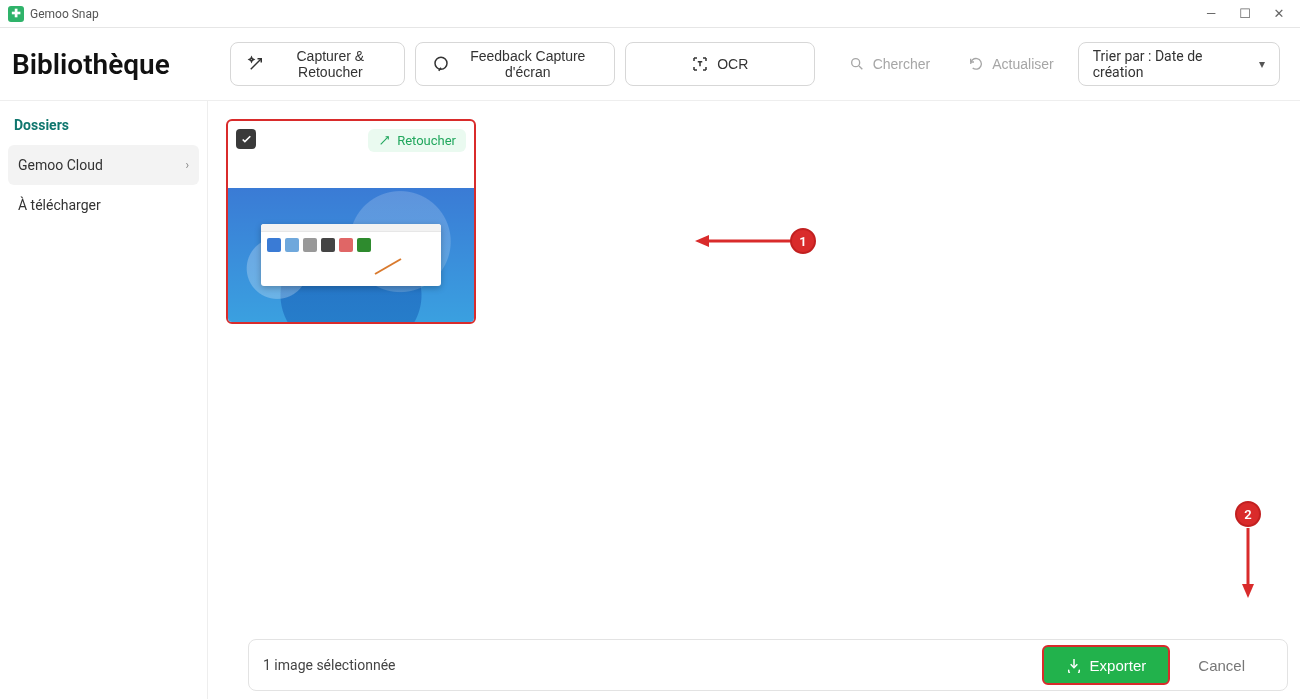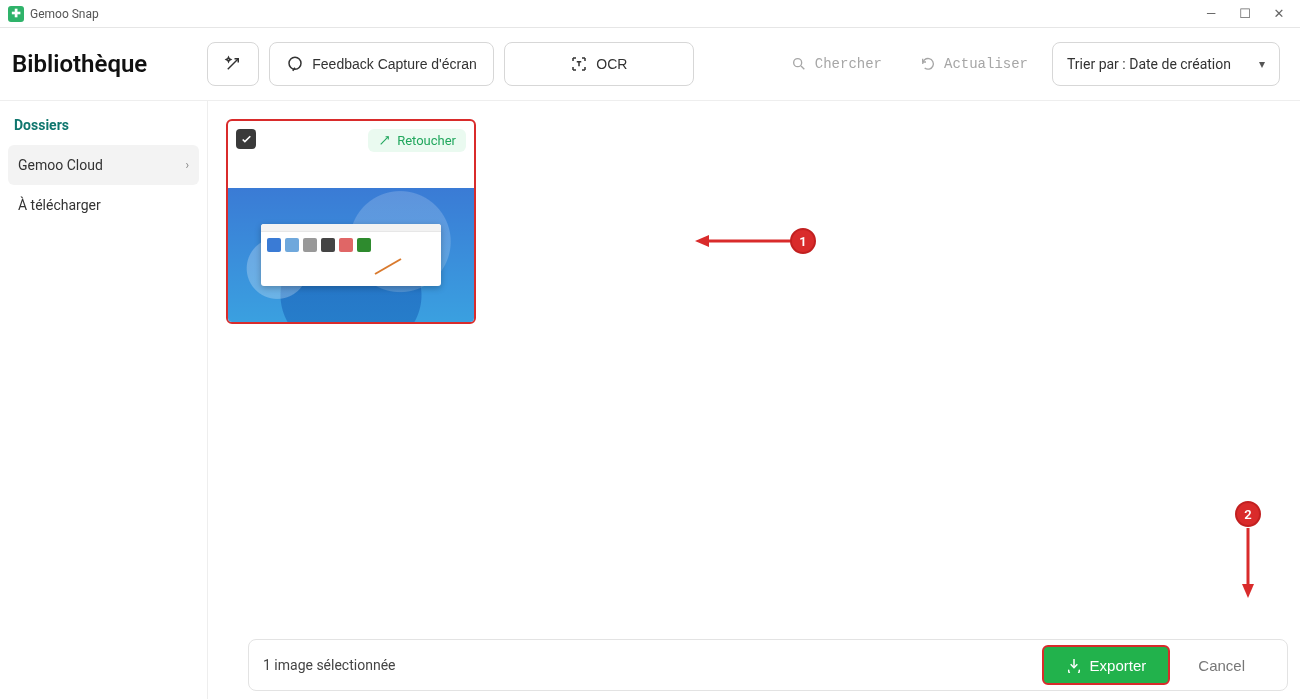--- a/index.html
+++ b/index.html
@@ -32,21 +32,21 @@
   .window-controls span { width: 26px; text-align: center; cursor: default; }
 
   .header {
     display: flex;
     align-items: center;
     padding: 14px 20px 14px 10px;
     border-bottom: 1px solid #eee;
     gap: 10px;
   }
   .page-title {
-    font-size: 24px;
+    font-size: 28px;
     font-weight: 600;
     color: #111;
     margin-right: 50px;
     margin-left: 2px;
   }
   .toolbar-btn {
     display: flex;
     align-items: center;
     gap: 8px;
     border: 1px solid #d7d7d7;
@@ -56,21 +56,21 @@
     font-size: 14px;
     color: #333;
     background: #fff;
     cursor: pointer;
   }
   .toolbar-btn.wide { min-width: 190px; justify-content: center; }
   .toolbar-btn .ico { width: 18px; height: 18px; display:flex; align-items:center; justify-content:center; color:#333; }
   .ghost-btn {
     display: flex; align-items: center; gap: 8px;
     color: #a6a6a6; font-size: 14px; padding: 0 14px; height: 44px;
-    border: none; background: none; cursor: pointer; font-family: Liberation Mono, monospace;
+    border: none; background: none; cursor: pointer;
   }
   .spacer { flex: 1; }
   .sort-select {
     border: 1px solid #d7d7d7;
     border-radius: 8px;
     height: 44px;
     padding: 0 14px;
     display: flex; align-items: center; gap: 28px;
     font-size: 14px; color: #333;
     cursor: pointer;
@@ -241,20 +241,21 @@
   <div class="page-title">Bibliothèque</div>
 
   <button class="toolbar-btn">
     <span class="ico">
       <svg viewBox="0 0 24 24" width="18" height="18" fill="none" stroke="currentColor" stroke-width="2">
           <path d="M5 19 19 5"></path>
           <path d="M14 5h5v5"></path>
           <path d="M6 9l-1-2-2-1 2-1 1-2 1 2 2 1-2 1z"></path>
         </svg>
     </span>
+    <span>Capturer &amp; Retoucher</span>
   </button>
 
   <button class="toolbar-btn">
     <span class="ico">
       <svg viewBox="0 0 24 24" width="18" height="18" fill="none" stroke="currentColor" stroke-width="2">
           <circle cx="12" cy="11" r="8"></circle>
           <path d="M9 21l3-4"></path>
         </svg>
     </span>
     <span>Feedback Capture d'écran</span>

